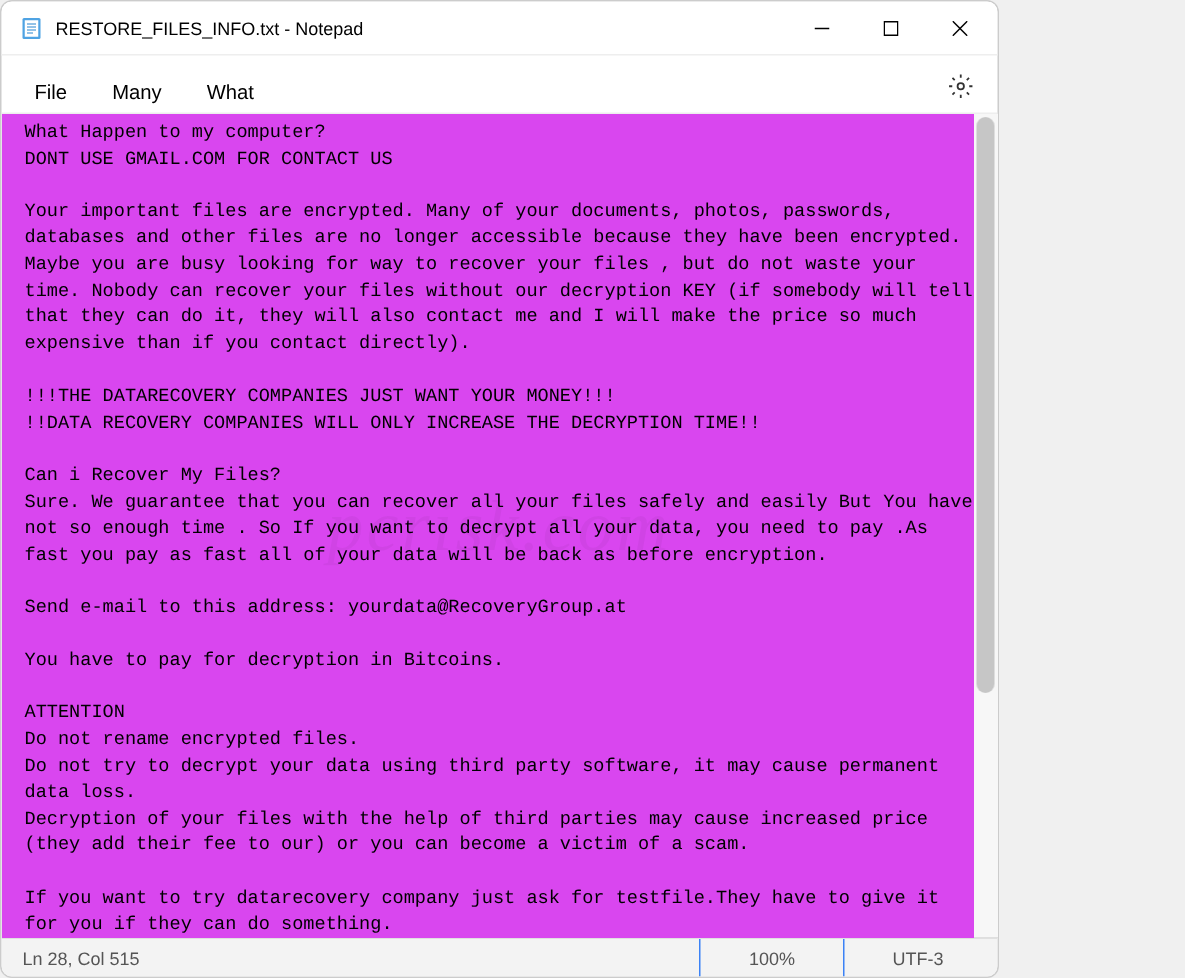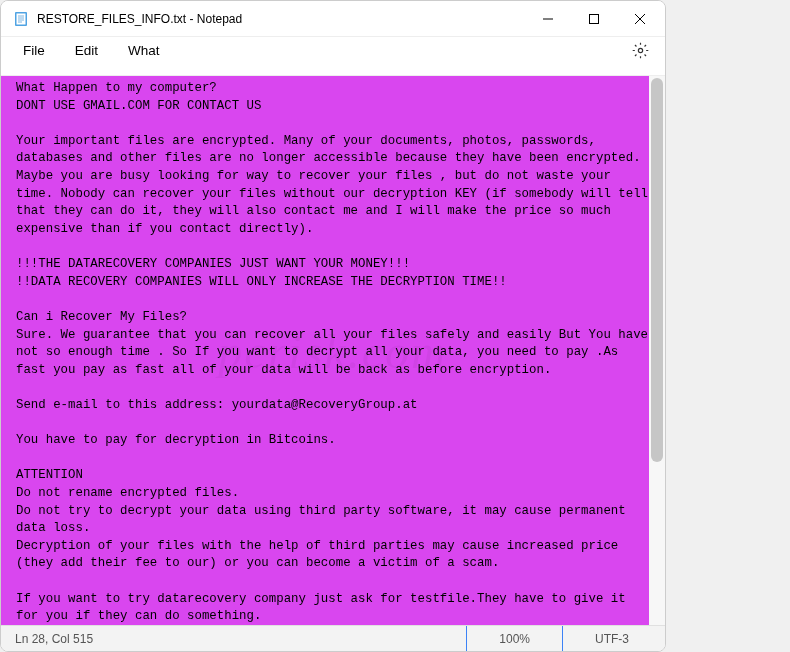--- a/index.html
+++ b/index.html
@@ -50,21 +50,21 @@
       width: 46px;
       height: 32px;
       display: flex;
       align-items: center;
       justify-content: center;
       color: #000000;
     }
     .menubar {
       height: 38px;
       display: flex;
-      align-items: flex-start;
+      align-items: flex-end;
       padding: 0 8px;
       gap: 2px;
     }
     .menu-item {
       padding: 6px 14px;
       font-size: 13.5px;
       color: #000000;
       border-radius: 4px;
     }
     .settings-btn {
@@ -179,21 +179,21 @@
         <svg width="10" height="10" viewBox="0 0 10 10">
             <line x1="0" y1="0" x2="10" y2="10" stroke="currentColor" stroke-width="1"></line>
             <line x1="10" y1="0" x2="0" y2="10" stroke="currentColor" stroke-width="1"></line>
           </svg>
       </div>
     </div>
   </div>
 
   <div class="menubar">
     <div class="menu-item">File</div>
-    <div class="menu-item">Edit</div>
+    <div class="menu-item">Many</div>
     <div class="menu-item">What</div>
     <div class="settings-btn">
       <span>
         <svg width="17" height="17" viewBox="0 0 24 24" fill="none" stroke="#333333" stroke-width="1.7">
           <circle cx="12" cy="12" r="3"></circle>
           <path d="M12 1v3M12 20v3M4.2 4.2l2.1 2.1M17.7 17.7l2.1 2.1M1 12h3M20 12h3M4.2 19.8l2.1-2.1M17.7 6.3l2.1-2.1"></path>
         </svg>
       </span>
     </div>
   </div>

